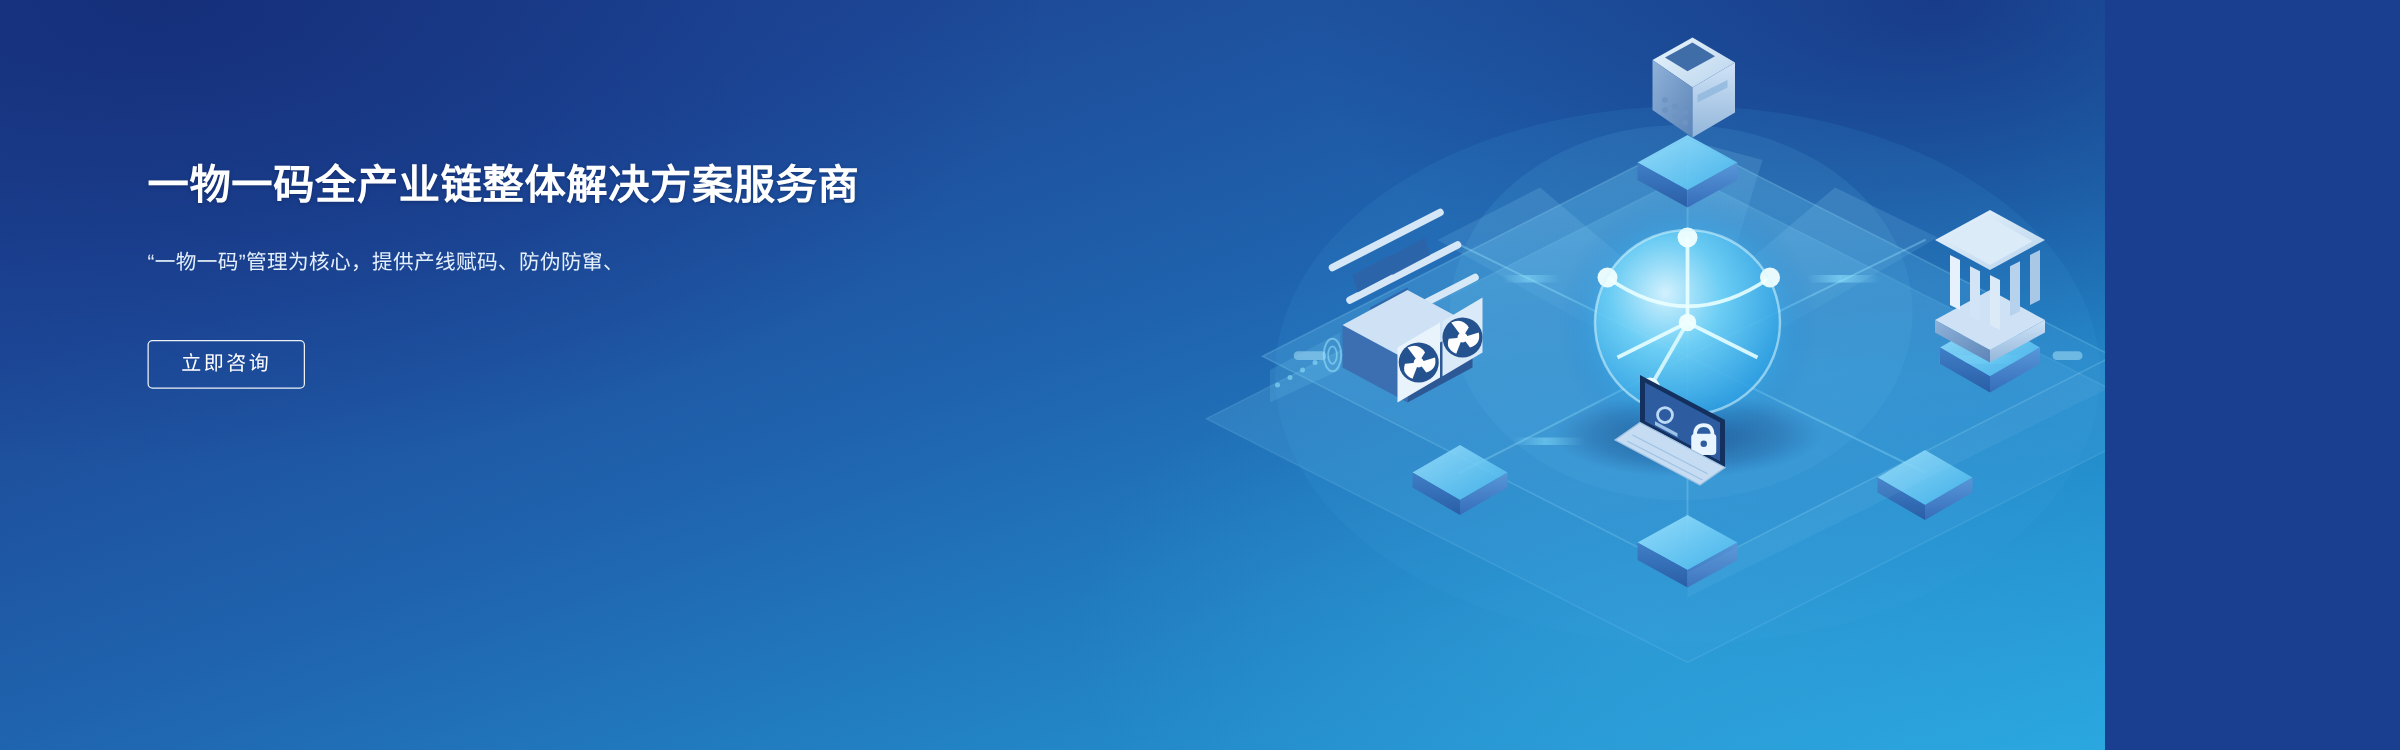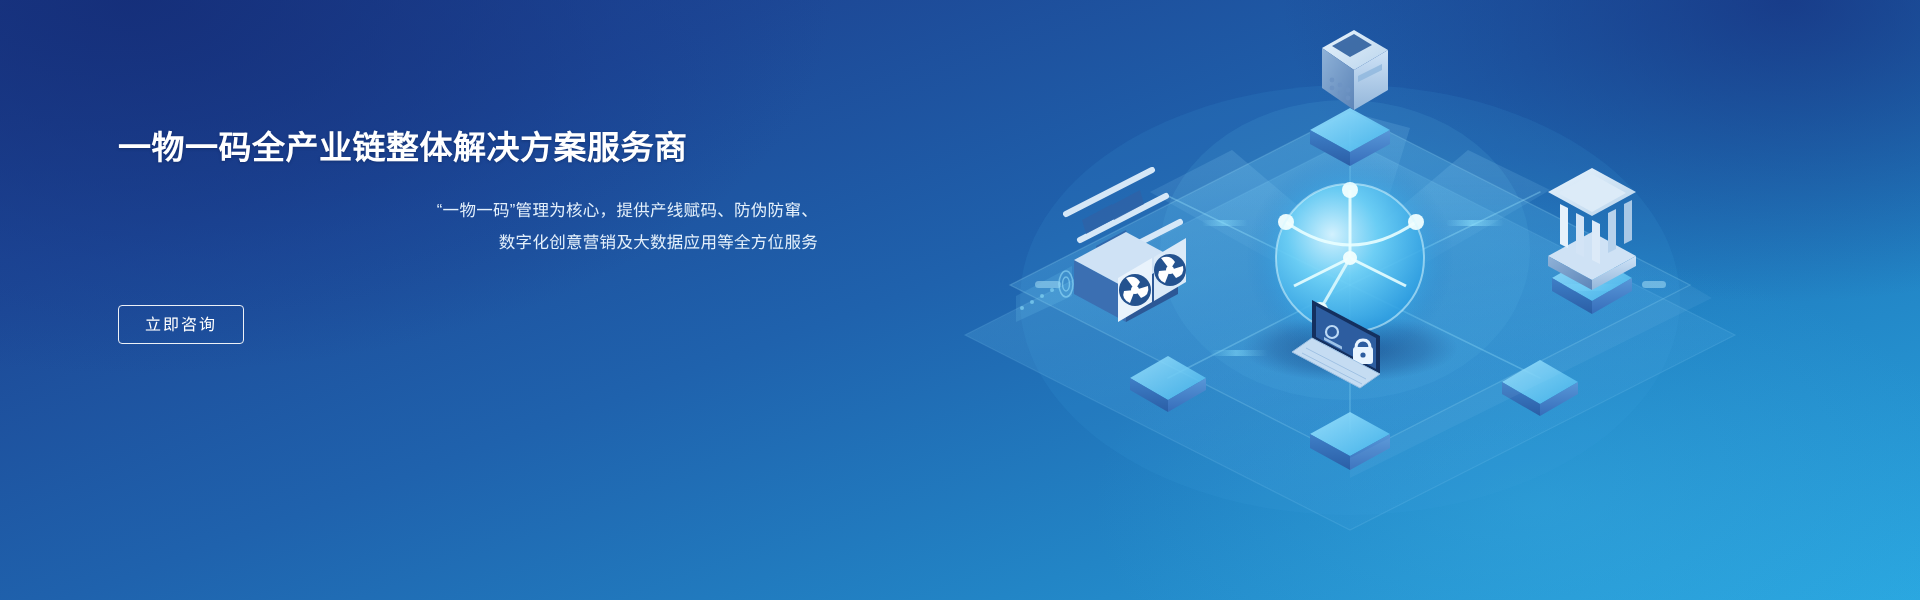--- a/index.html
+++ b/index.html
@@ -3,21 +3,21 @@
 <meta charset="utf-8">
 <title>Banner</title>
 <style>
   html,body{margin:0;padding:0;}
   body{
     width:1920px;height:600px;overflow:hidden;
     font-family:"Liberation Sans","DejaVu Sans",sans-serif;
     background:#1b3f90;
   }
   #banner{
-    position:relative;width:1920px;height:600px;overflow:hidden;
+    position:relative;width:1684px;height:600px;overflow:hidden;
   }
   
   .bg-base{
     position:absolute;inset:0;
     background:linear-gradient(160deg,#1c3a86 0%,#1d4896 22%,#1f62ad 48%,#2285c6 74%,#2aa7e0 100%);
   }
   .bg-tl-wash{
     position:absolute;left:0;top:0;width:1100px;height:420px;
     background:radial-gradient(ellipse 900px 480px at 12% 0%,rgba(20,45,120,.85) 0%,rgba(23,58,140,.35) 55%,rgba(23,58,140,0) 78%);
   }
@@ -34,21 +34,21 @@
   .copy{
     position:absolute;left:118px;top:128px;width:700px;
   }
   .headline{
     margin:0;font-size:33px;line-height:1.22;font-weight:bold;color:#ffffff;
     letter-spacing:.5px;white-space:nowrap;
     text-shadow:0 1px 3px rgba(8,24,66,.35);
   }
   .sub{
     margin:26px 0 0 0;font-size:16.5px;line-height:1.95;color:#e4f0fb;
-    font-weight:400;letter-spacing:.3px;text-align:right;
+    font-weight:400;letter-spacing:.3px;
   }
   .sub span{display:block;}
   .cta{
     display:inline-block;margin-top:46px;
     padding:0 26px;height:39px;line-height:37px;
     border:1px solid rgba(255,255,255,.92);
     border-radius:4px;background:transparent;
     color:#ffffff;font-size:16px;letter-spacing:2px;
     cursor:pointer;box-sizing:border-box;
     font-family:inherit;
@@ -344,19 +344,18 @@
 
       <polygon points="500,458 840,285 862,298 500,478" fill="#bfe9ff" opacity="0.07"></polygon>
     </svg>
   </div>
 
   <div class="copy">
     <h1 class="headline">一物一码全产业链整体解决方案服务商</h1>
 
     <p class="sub">
       <span>“一物一码”管理为核心，提供产线赋码、防伪防窜、</span>
-      <span>数字化创意营销及大数据应用等全方位服务</span>
     </p>
 
     <button class="cta">立即咨询</button>
   </div>
 
 </div>
 
 </body></html>

